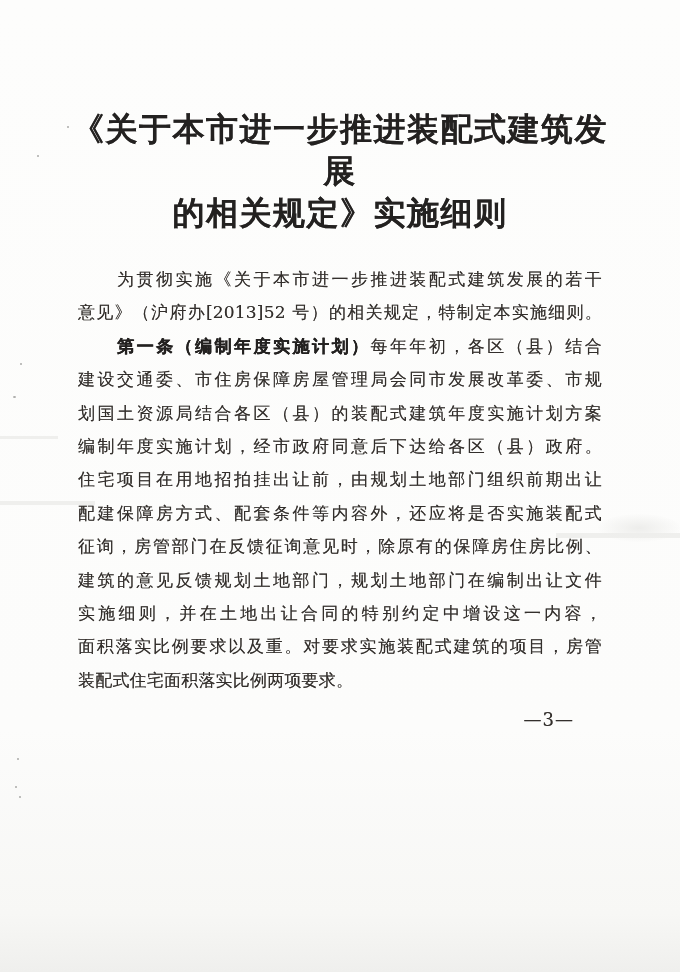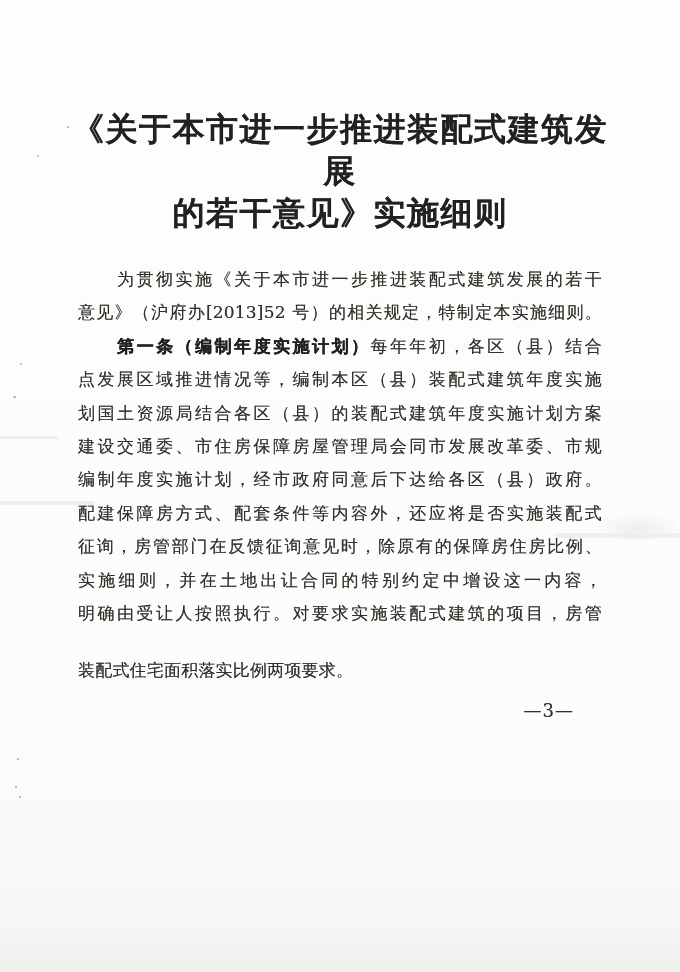--- a/index.html
+++ b/index.html
@@ -33,21 +33,21 @@
     line-height:33.4px;
     font-size:17px;
     color:var(--ink);
     text-align:justify;
     text-align-last:justify;
     letter-spacing:.2px;
     text-shadow:0 0 .5px rgba(51,47,44,.6);
     overflow:hidden;
   }
   .line.indent{padding-left:39px;}
-  .line.short{text-align-last:left;margin-top:24px;}
+  .line.short{text-align-last:left;}
   .seg.bold{
     font-weight:bold;
     color:var(--ink-bold);
     text-shadow:.4px 0 0 currentColor, 0 0 .5px rgba(30,28,26,.6);
     font-family:Liberation Serif, serif;
   }
   .page-number{
     margin-top:13px;
     padding-right:106px;
     text-align:right;
@@ -79,33 +79,34 @@
   <div class="artifact speckle" style="left:15px;top:678px;width:2px;height:2px;"></div>
   <div class="artifact speckle" style="left:19px;top:688px;width:2px;height:2px;"></div>
 
   <div class="artifact streak" style="left:0;top:328px;width:58px;height:3px;"></div>
   <div class="artifact streak" style="left:0;top:393px;width:95px;height:4px;"></div>
   <div class="artifact streak" style="left:556px;top:425px;width:124px;height:5px;"></div>
   <div class="artifact blob" style="left:598px;top:406px;width:82px;height:28px;"></div>
 
   <h1 class="title">
     <span class="title-line">《关于本市进一步推进装配式建筑发展</span>
-    <span class="title-line">的若干意见》实施细则</span>
+    <span class="title-line">的相关规定》实施细则</span>
   </h1>
 
   <div class="doc-body">
       <div class="line indent"><span class="seg">为贯彻实施《关于本市进一步推进装配式建筑发展的若干</span></div>
       <div class="line"><span class="seg">意见》（沪府办[2013]52 号）的相关规定，特制定本实施细则。</span></div>
       <div class="line indent"><span class="seg bold">第一条（编制年度实施计划）</span><span class="seg">每年年初，各区（县）结合</span></div>
-      <div class="line"><span class="seg">点发展区域推进情况等，编制本区（县）装配式建筑年度实施</span></div>
+      <div class="line"><span class="seg">建设交通委、市住房保障房屋管理局会同市发展改革委、市规</span></div>
       <div class="line"><span class="seg">划国土资源局结合各区（县）的装配式建筑年度实施计划方案</span></div>
-      <div class="line"><span class="seg">建设交通委、市住房保障房屋管理局会同市发展改革委、市规</span></div>
       <div class="line"><span class="seg">编制年度实施计划，经市政府同意后下达给各区（县）政府。</span></div>
+      <div class="line"><span class="seg">住宅项目在用地招拍挂出让前，由规划土地部门组织前期出让</span></div>
       <div class="line"><span class="seg">配建保障房方式、配套条件等内容外，还应将是否实施装配式</span></div>
       <div class="line"><span class="seg">征询，房管部门在反馈征询意见时，除原有的保障房住房比例、</span></div>
+      <div class="line"><span class="seg">建筑的意见反馈规划土地部门，规划土地部门在编制出让文件</span></div>
       <div class="line"><span class="seg">实施细则，并在土地出让合同的特别约定中增设这一内容，</span></div>
-      <div class="line"><span class="seg">明确由受让人按照执行。对要求实施装配式建筑的项目，房管</span></div>
+      <div class="line"><span class="seg">面积落实比例要求以及重。对要求实施装配式建筑的项目，房管</span></div>
       <div class="line short"><span class="seg">装配式住宅面积落实比例两项要求。</span></div>
     </div>
 
   <div class="page-number">—3—</div>
 
 </div>
 
 </body></html>

